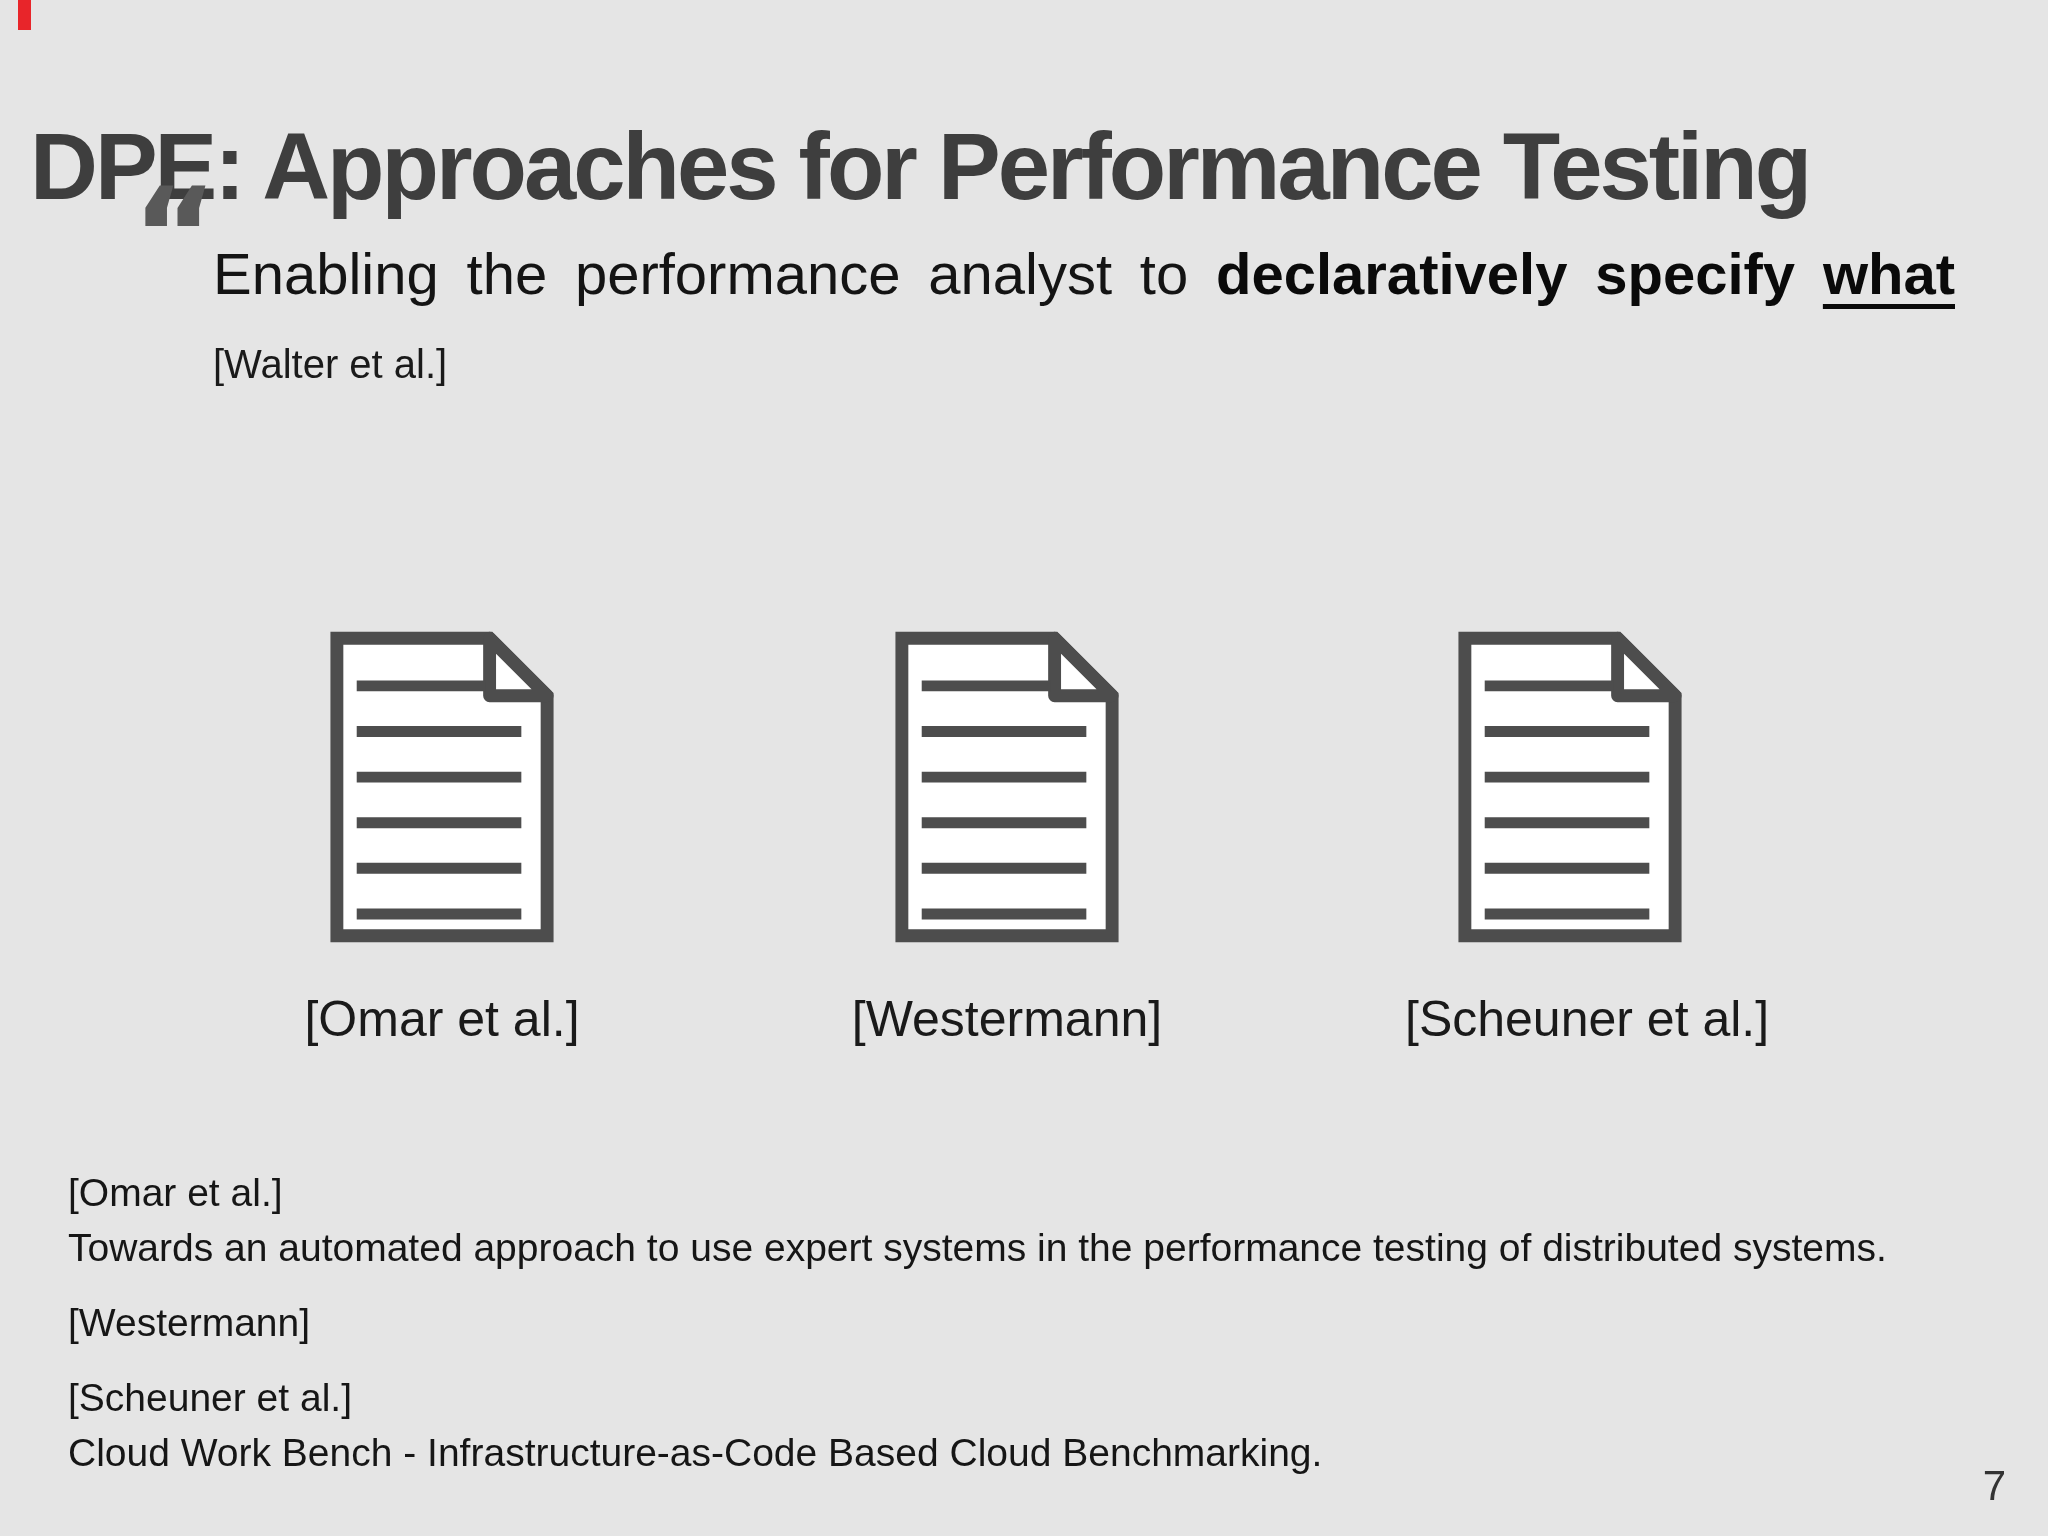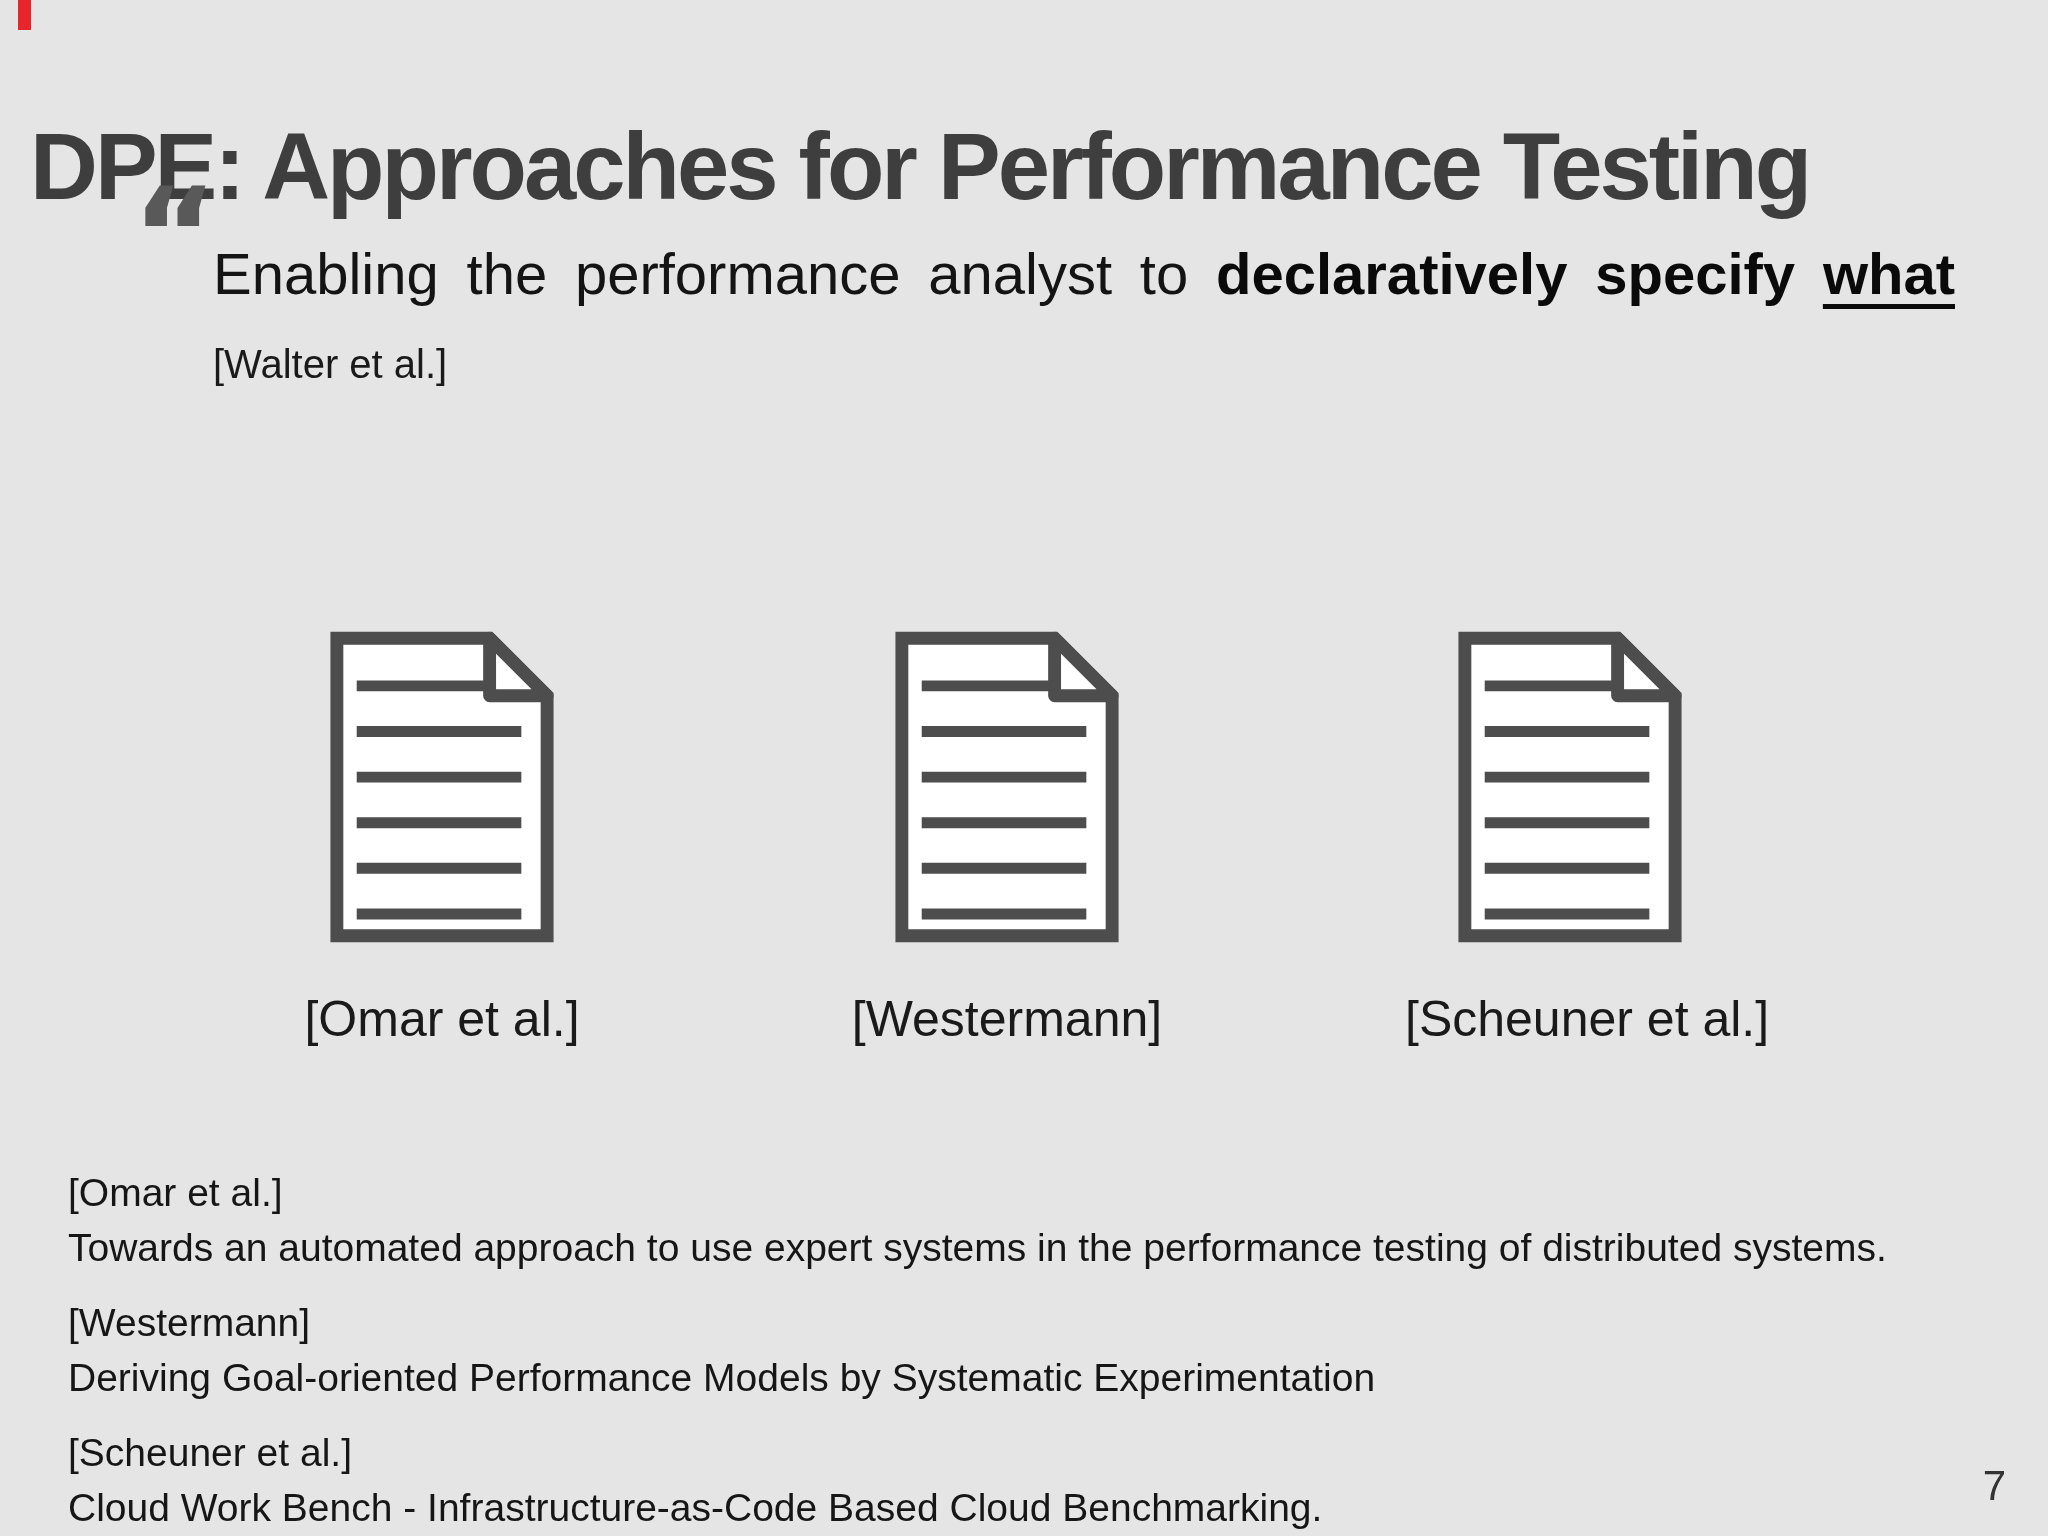--- a/index.html
+++ b/index.html
@@ -169,21 +169,20 @@
     <span class="paper-label">[Scheuner et al.]</span>
   </div>
 
   <div class="references">
     <div class="reference-item">
       <div>[Omar et al.]</div>
       <div>Towards an automated approach to use expert systems in the performance testing of distributed systems.</div>
     </div>
     <div class="reference-item">
       <div>[Westermann]</div>
-      <div>Deriving Goal-oriented Performance Models by Systematic Experimentation</div>
     </div>
     <div class="reference-item">
       <div>[Scheuner et al.]</div>
       <div>Cloud Work Bench - Infrastructure-as-Code Based Cloud Benchmarking.</div>
     </div>
   </div>
 
   <div class="page-number">7</div>
 
 </div>

